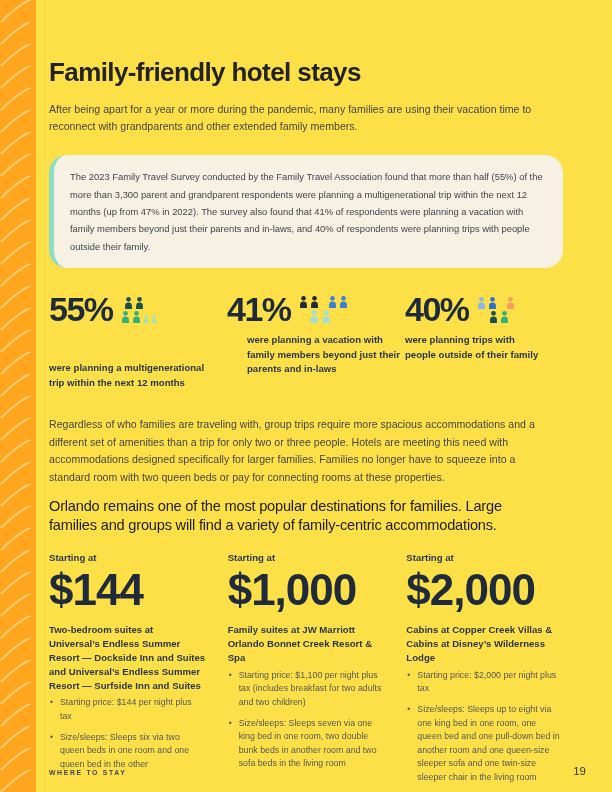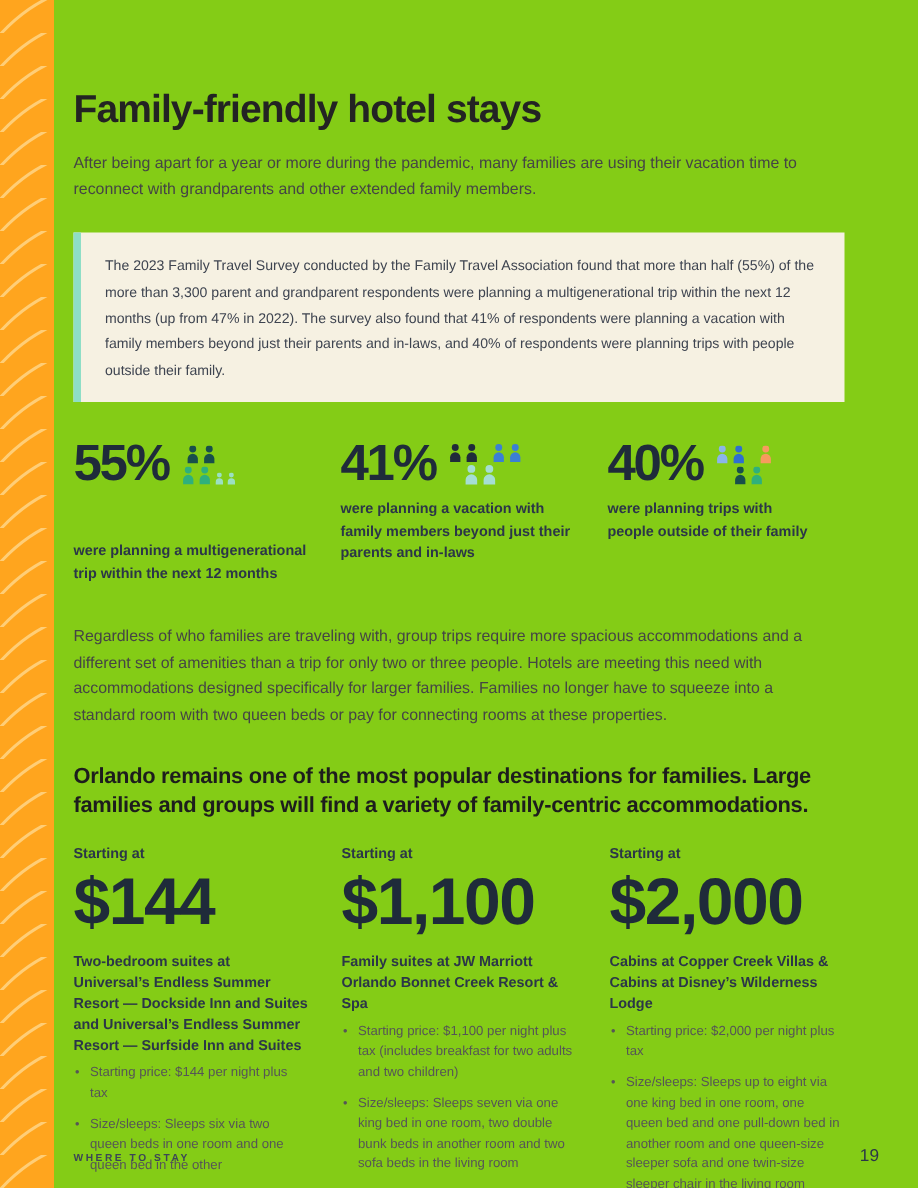--- a/index.html
+++ b/index.html
@@ -1,50 +1,51 @@
 <!DOCTYPE html>
 <html><head>
 <meta charset="utf-8">
 <style>
   * { margin:0; padding:0; box-sizing:border-box; }
   html,body { background:#e9e9e9; }
   .page {
     position:relative; width:612px; height:792px; margin:0 auto;
-    background:#84cc16; overflow:hidden;
+    background:#fde047; overflow:hidden;
     font-family:"Liberation Sans", sans-serif;
   }
   .band { position:absolute; left:0; top:0; width:36px; height:792px; }
   .content { position:absolute; left:49px; top:0; width:514px; }
 
   .title { margin-top:57px; font-size:26px; font-weight:bold; letter-spacing:-0.6px; color:#232323; }
   .intro { margin-top:13px; font-size:10.6px; line-height:1.62; color:#454545; width:502px; }
 
   .callout {
     margin-top:20px; background:#f6f1e2; border-left:5px solid #8edec6;
     padding:13px 20px 13px 16px;
+    border-radius:18px;
   }
   .callout p { font-size:9.4px; line-height:1.85; color:#3e4450; }
 
   .stats { margin-top:24px; display:grid; grid-template-columns:178px 178px 158px; }
   .stat-top { display:flex; align-items:flex-end; gap:8px; }
   .stat-value { font-size:34px; font-weight:bold; letter-spacing:-1.5px; color:#1f2b3a; line-height:1; }
   .cluster { display:flex; flex-direction:column; gap:2px; padding-bottom:3px; }
   .prow { display:flex; gap:2px; align-items:flex-end; }
   .pgap { width:5px; }
   .pa { width:9px; height:12px; display:block; }
   .pc { width:6.5px; height:8.5px; display:block; }
   .pl { width:10.5px; height:13.5px; display:block; }
   .indent3 { margin-left:3px; }
   .indent10 { margin-left:10px; }
   .indent12 { margin-left:12px; }
   .stat-caption { margin-top:7px; font-size:9.6px; font-weight:bold; color:#2b3648; line-height:1.5; }
-  .w165 { width:165px;margin-top:35px; } .w162 { width:162px; } .w142 { width:142px; }
+  .w165 { width:165px;margin-top:35px; } .w162 { width:162px;margin-left:20px; } .w142 { width:142px; }
 
   .body-par { margin-top:26px; font-size:10.6px; line-height:1.67; color:#454545; width:510px; }
-  .subhead { margin-top:22px; font-size:14.6px; font-weight:bold; line-height:1.3; letter-spacing:-0.2px; color:#1d1d1d; width:502px; }
+  .subhead { margin-top:10px; font-size:14.6px; font-weight:normal; line-height:1.3; letter-spacing:-0.2px; color:#1d1d1d; width:502px; }
 
   .pricing { margin-top:17px; display:grid; grid-template-columns:1fr 1fr 1fr; column-gap:22px; }
   .starting { font-size:9.6px; font-weight:bold; color:#2b3648; }
   .price { margin-top:4px; font-size:44px; font-weight:bold; letter-spacing:-1px; color:#1f2b3a; line-height:1.05; }
   .hotel { margin-top:10px; font-size:9.6px; font-weight:bold; color:#2b3648; line-height:1.45; }
   .bullets { margin-top:4px; list-style:none; }
   .bullets li {
     position:relative; padding-left:11px; margin-bottom:7px;
     font-size:8.8px; line-height:1.55; color:#565656;
   }
@@ -207,21 +208,21 @@
         <p class="price">$144</p>
         <p class="hotel">Two-bedroom suites at Universal’s Endless Summer Resort — Dockside Inn and Suites and Universal’s Endless Summer Resort — Surfside Inn and Suites</p>
         <ul class="bullets">
           <li>Starting price: $144 per night plus tax</li>
           <li>Size/sleeps: Sleeps six via two queen beds in one room and one queen bed in the other</li>
         </ul>
       </div>
 
       <div class="price-col">
         <p class="starting">Starting at</p>
-        <p class="price">$1,100</p>
+        <p class="price">$1,000</p>
         <p class="hotel">Family suites at JW Marriott Orlando Bonnet Creek Resort &amp; Spa</p>
         <ul class="bullets">
           <li>Starting price: $1,100 per night plus tax (includes breakfast for two adults and two children)</li>
           <li>Size/sleeps: Sleeps seven via one king bed in one room, two double bunk beds in another room and two sofa beds in the living room</li>
         </ul>
       </div>
 
       <div class="price-col">
         <p class="starting">Starting at</p>
         <p class="price">$2,000</p>

